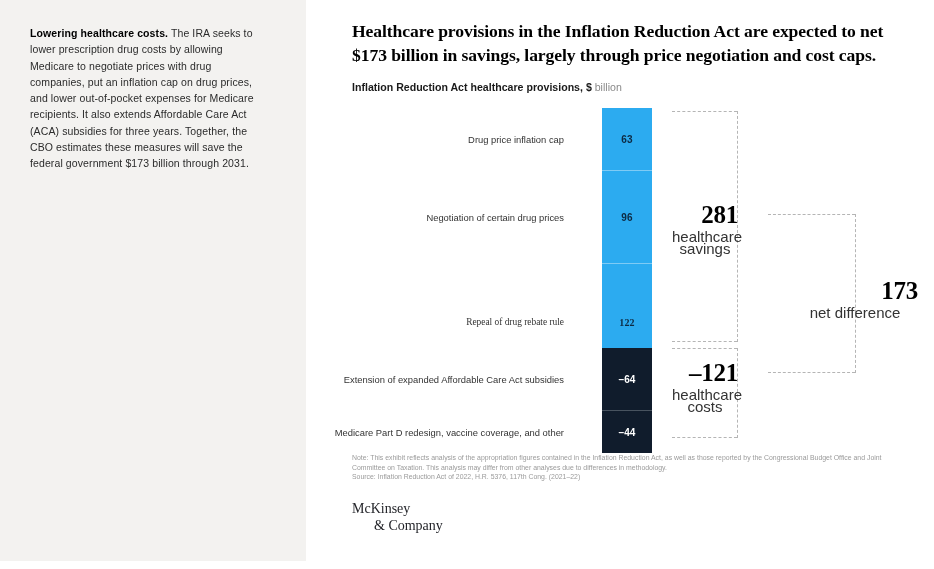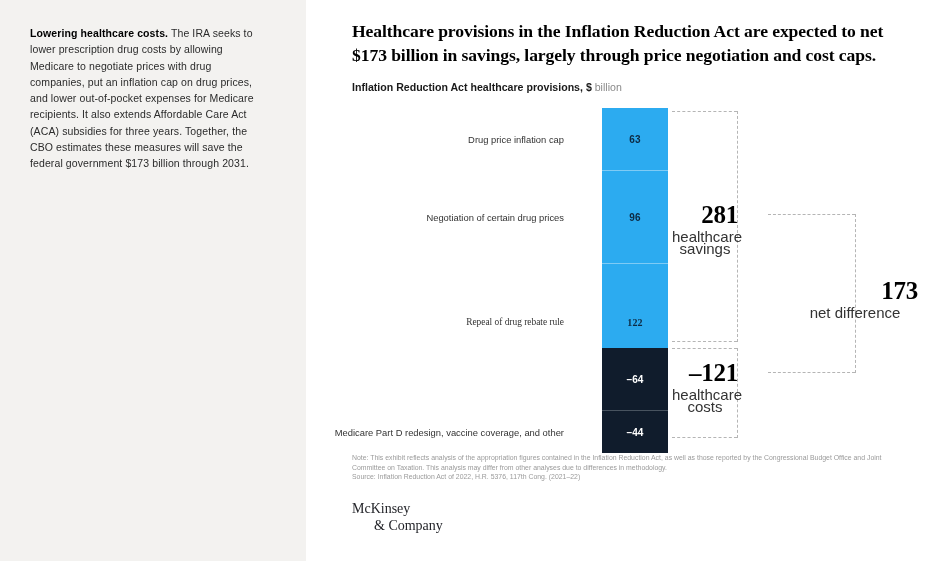--- a/index.html
+++ b/index.html
@@ -38,21 +38,21 @@
 
   
   #chart { position: absolute; left: 352px; top: 108px; width: 560px; height: 335px; }
 
   .bar-row { position: absolute; left: 0; width: 100%; }
   .bar-label {
     position: absolute; right: 348px; top: 50%; transform: translateY(-50%);
     font-size: 9.4px; color: #333333; white-space: nowrap; text-align: right;
   }
   .bar-seg {
-    position: absolute; left: 250px; width: 66px; top: 0; height: 100%;
+    position: absolute; left: 250px; width: 50px; top: 0; height: 100%;
     display: flex; align-items: center; justify-content: center;
     font-size: 10px; font-weight: 700; letter-spacing: 0.01em;
   }
   .bar-seg.pos { background: #2cabf0; color: #0d2a43; border-top: 1px solid #7fcbf5; }
   .bar-seg.pos.first { border-top: none; }
   .bar-seg.neg { background: #101c2c; color: #ffffff; border-top: 1px solid #48535f; }
   .bar-seg.neg.first { border-top: none; }
 
   
   .dot-h {
@@ -112,20 +112,21 @@
       <div class="bar-label">Negotiation of certain drug prices</div>
       <div class="bar-seg pos">96</div>
     </div>
 
     <div class="bar-row" style="top:155px;height:118px;font-family:Liberation Serif, serif;">
       <div class="bar-label">Repeal of drug rebate rule</div>
       <div class="bar-seg pos">122</div>
     </div>
 
     <div class="bar-row" style="top:240px;height:62px;">
+      <div class="bar-label">Extension of expanded Affordable Care Act subsidies</div>
       <div class="bar-seg neg first">–64</div>
     </div>
 
     <div class="bar-row" style="top:302px;height:43px;">
       <div class="bar-label">Medicare Part D redesign, vaccine coverage, and other</div>
       <div class="bar-seg neg">–44</div>
     </div>
 
     <div class="dot-h" style="left:320px;top:3px;width:65px;"></div>
     <div class="dot-h" style="left:320px;top:233px;width:65px;"></div>

